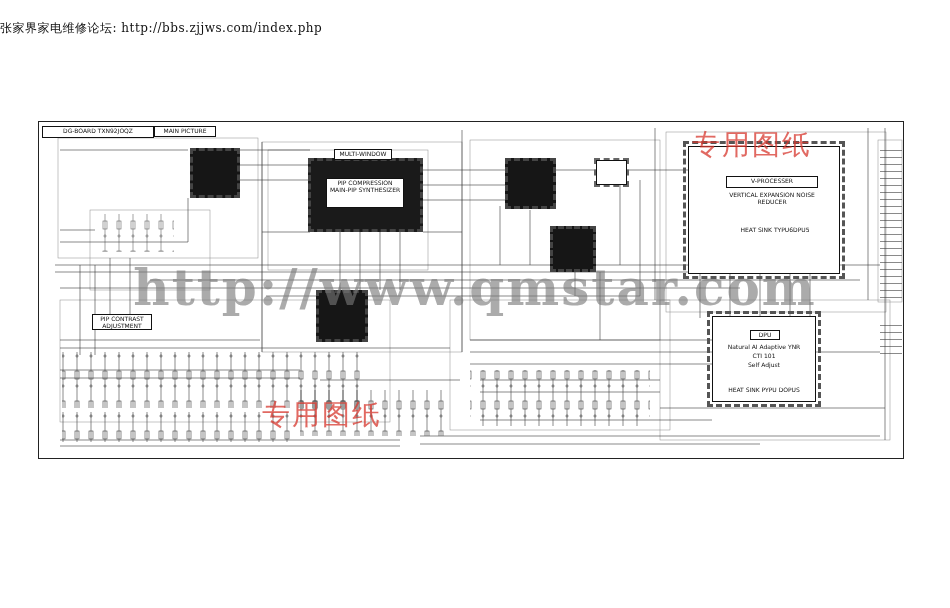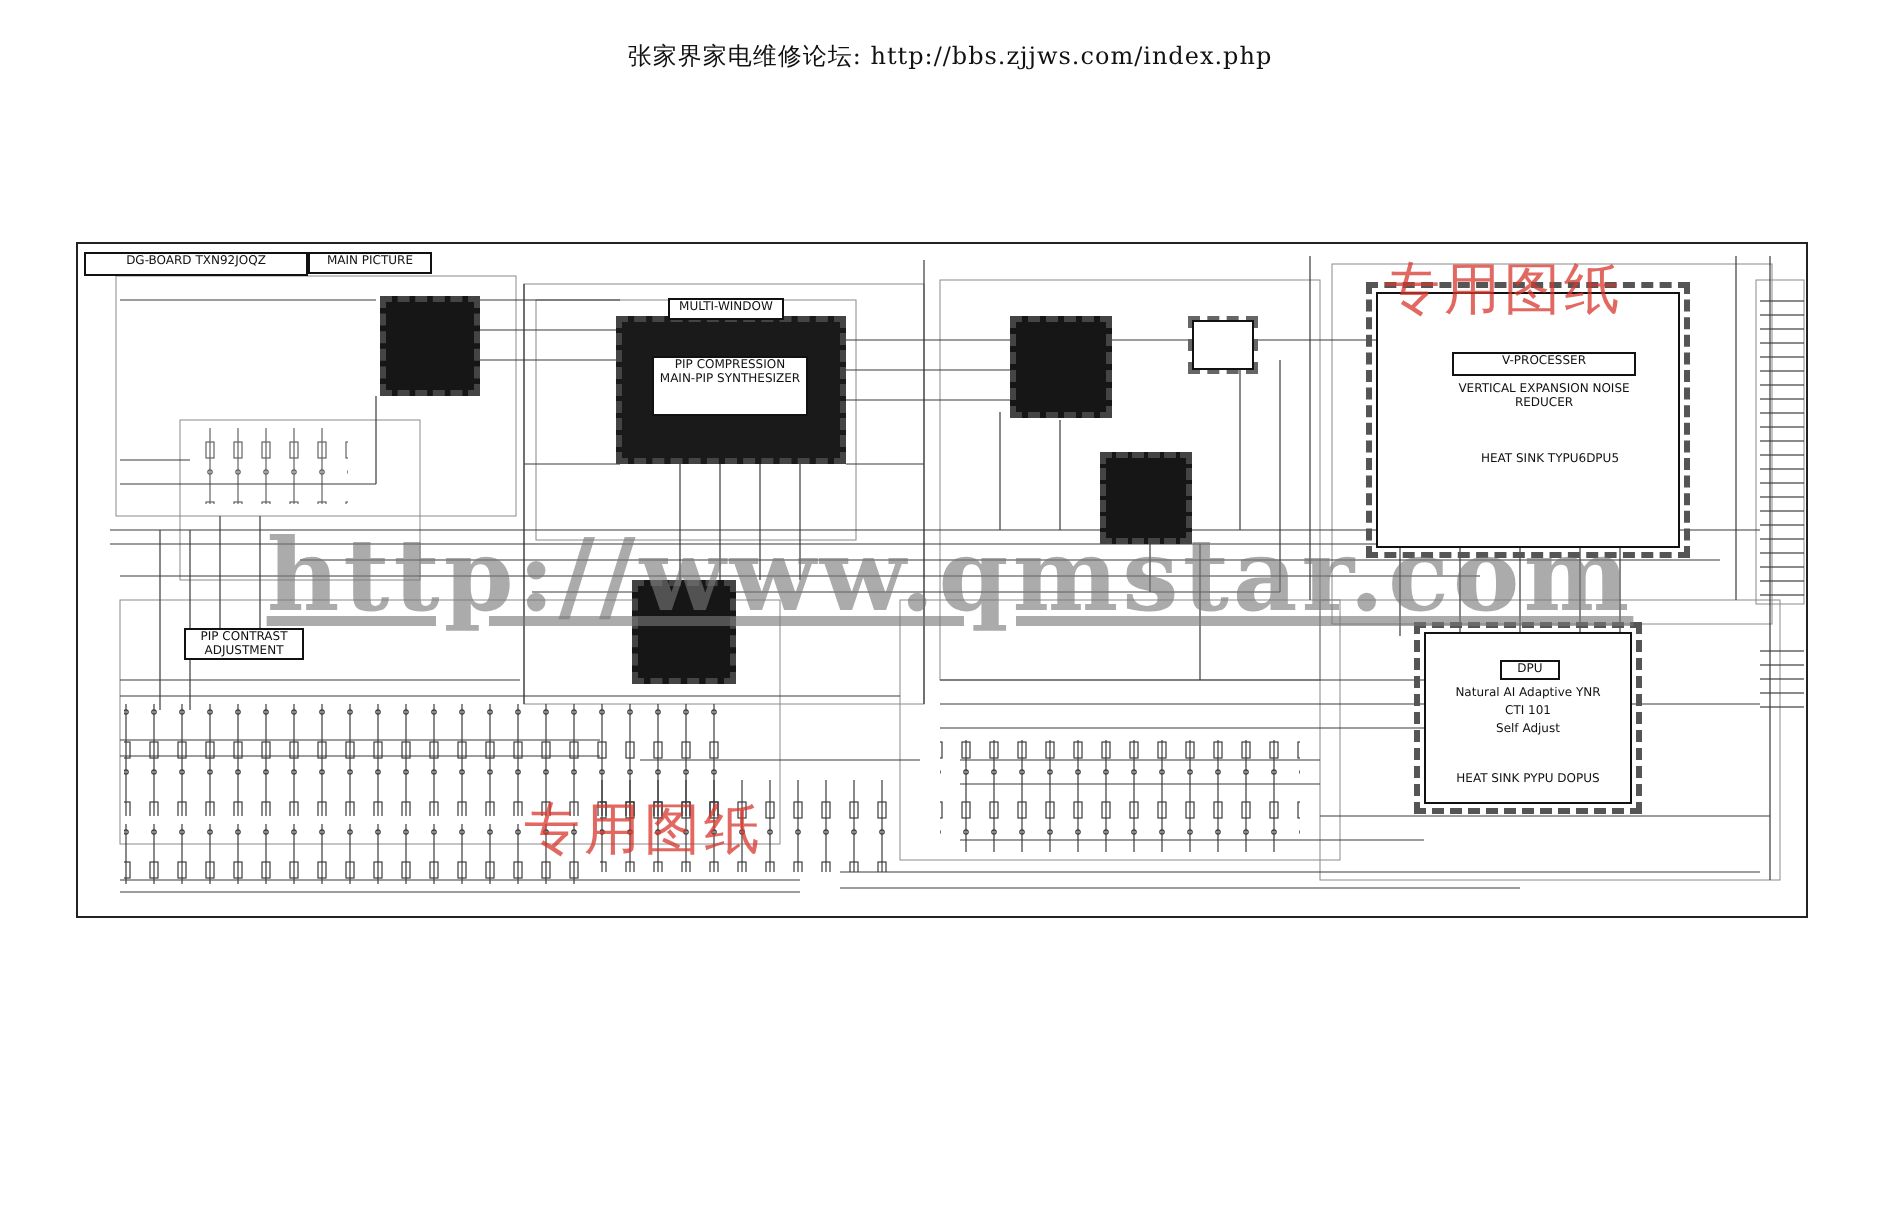--- a/index.html
+++ b/index.html
@@ -1,21 +1,21 @@
 <!DOCTYPE html>
 <html><head>
 <meta charset="utf-8">
 <style>
   html,body{margin:0;padding:0;}
   body{
     width:950px;height:608px;background:#ffffff;position:relative;overflow:hidden;
     font-family:"DejaVu Sans", sans-serif;color:#111;
   }
   .header{
-    position:absolute;top:20px;left:0;width:950px;text-align:center;
+    position:absolute;top:20px;left:0;width:950px;text-align:left;
     font-family:"DejaVu Serif", serif;font-size:12px;color:#111;letter-spacing:0.5px;
   }
   .sheet{
     position:absolute;left:38px;top:121px;width:866px;height:338px;
     border:1.2px solid #222;box-sizing:border-box;background:transparent;
   }
   .lbox{
     position:absolute;border:1px solid #111;background:#fff;
     font-size:6px;line-height:1.15;text-align:center;padding:1px 2px;box-sizing:border-box;
     color:#111;z-index:5;
@@ -33,21 +33,21 @@
   }
   .bigchip{
     position:absolute;background:#1a1a1a;border:3px dashed #444;box-sizing:border-box;z-index:4;
   }
   .blocktext{
     position:absolute;font-size:6px;line-height:1.2;color:#111;z-index:6;text-align:center;
   }
   .wm-url{
     position:absolute;left:0;width:950px;top:258px;text-align:center;z-index:20;
     font-family:"DejaVu Serif", serif;font-weight:bold;font-size:50px;
-    color:rgba(120,120,120,0.62);letter-spacing:2px;pointer-events:none;text-decoration:underline;
+    color:rgba(120,120,120,0.62);letter-spacing:2px;pointer-events:none;
   }
   .stamp{
     position:absolute;z-index:21;font-family:"DejaVu Serif", serif;font-weight:normal;
     font-size:28px;color:rgba(215,55,45,0.75);letter-spacing:2px;pointer-events:none;
   }
   svg.wires{position:absolute;left:0;top:0;z-index:2;}
 </style>
 </head>
 <body>
 

